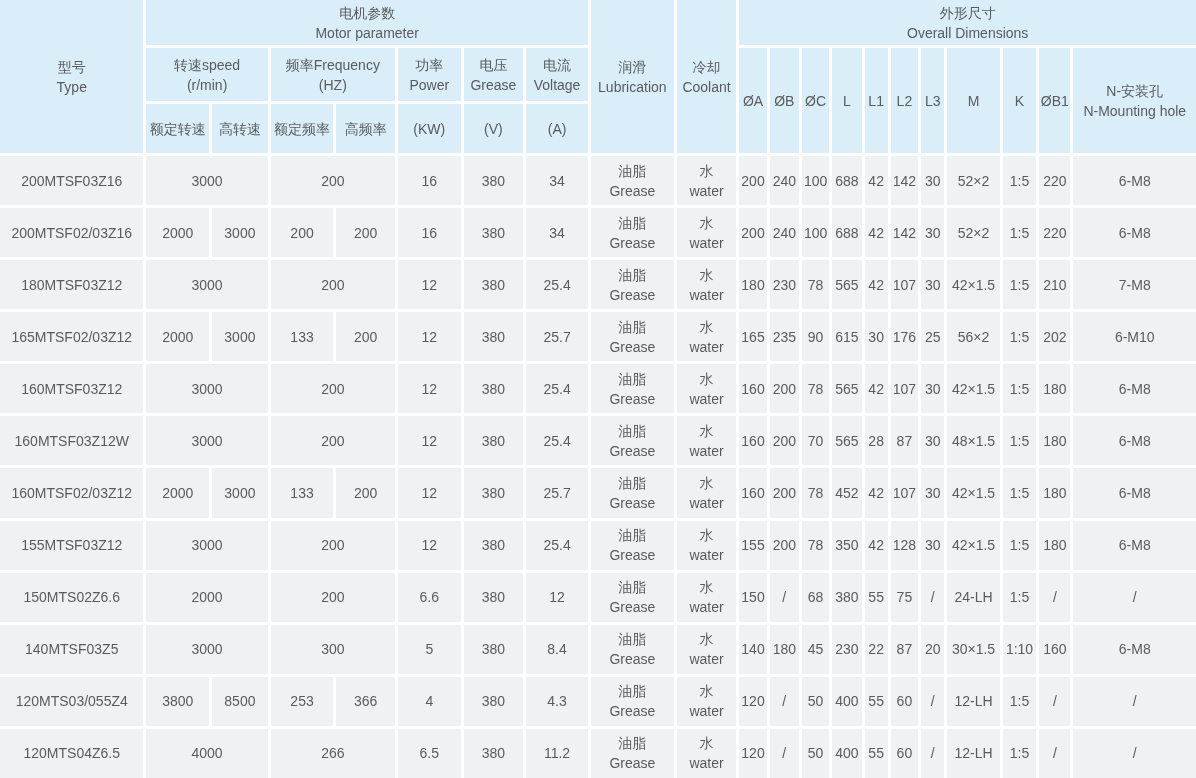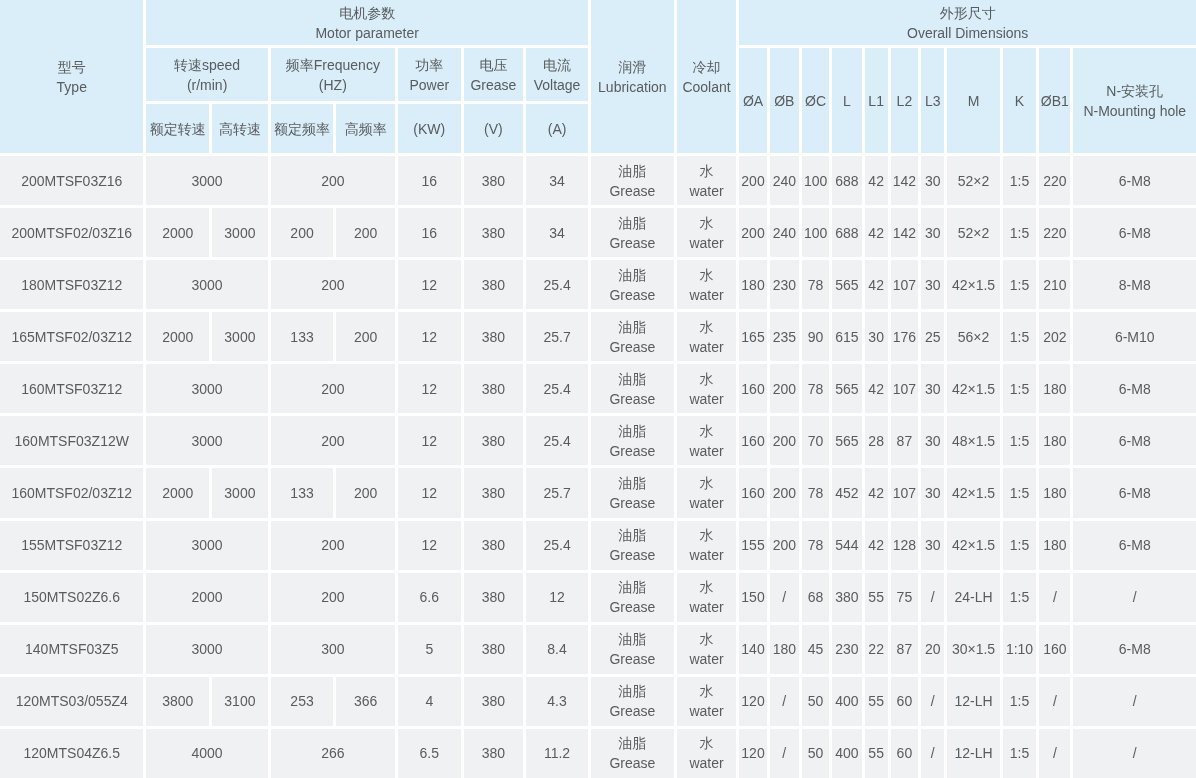--- a/index.html
+++ b/index.html
@@ -220,21 +220,21 @@
           <td class="c-dim">180</td>
           <td class="c-dim">230</td>
           <td class="c-dim">78</td>
           <td class="c-dim">565</td>
           <td class="c-dim">42</td>
           <td class="c-dim">107</td>
           <td class="c-dim">30</td>
           <td class="c-dim">42×1.5</td>
           <td class="c-dim">1:5</td>
           <td class="c-dim">210</td>
-          <td class="c-mount">8-M8</td>
+          <td class="c-mount">7-M8</td>
         </tr>
         <tr>
           <td class="c-type">165MTSF02/03Z12</td>
           <td>2000</td>
           <td>3000</td>
           <td>133</td>
           <td>200</td>
           <td>12</td>
           <td>380</td>
           <td>25.7</td>
@@ -352,21 +352,21 @@
             <div>油脂</div>
             <div>Grease</div>
           </td>
           <td>
             <div>水</div>
             <div>water</div>
           </td>
           <td class="c-dim">155</td>
           <td class="c-dim">200</td>
           <td class="c-dim">78</td>
-          <td class="c-dim">544</td>
+          <td class="c-dim">350</td>
           <td class="c-dim">42</td>
           <td class="c-dim">128</td>
           <td class="c-dim">30</td>
           <td class="c-dim">42×1.5</td>
           <td class="c-dim">1:5</td>
           <td class="c-dim">180</td>
           <td class="c-mount">6-M8</td>
         </tr>
         <tr>
           <td class="c-type">150MTS02Z6.6</td>
@@ -418,21 +418,21 @@
           <td class="c-dim">87</td>
           <td class="c-dim">20</td>
           <td class="c-dim">30×1.5</td>
           <td class="c-dim">1:10</td>
           <td class="c-dim">160</td>
           <td class="c-mount">6-M8</td>
         </tr>
         <tr>
           <td class="c-type">120MTS03/055Z4</td>
           <td>3800</td>
-          <td>3100</td>
+          <td>8500</td>
           <td>253</td>
           <td>366</td>
           <td>4</td>
           <td>380</td>
           <td>4.3</td>
           <td>
             <div>油脂</div>
             <div>Grease</div>
           </td>
           <td>

